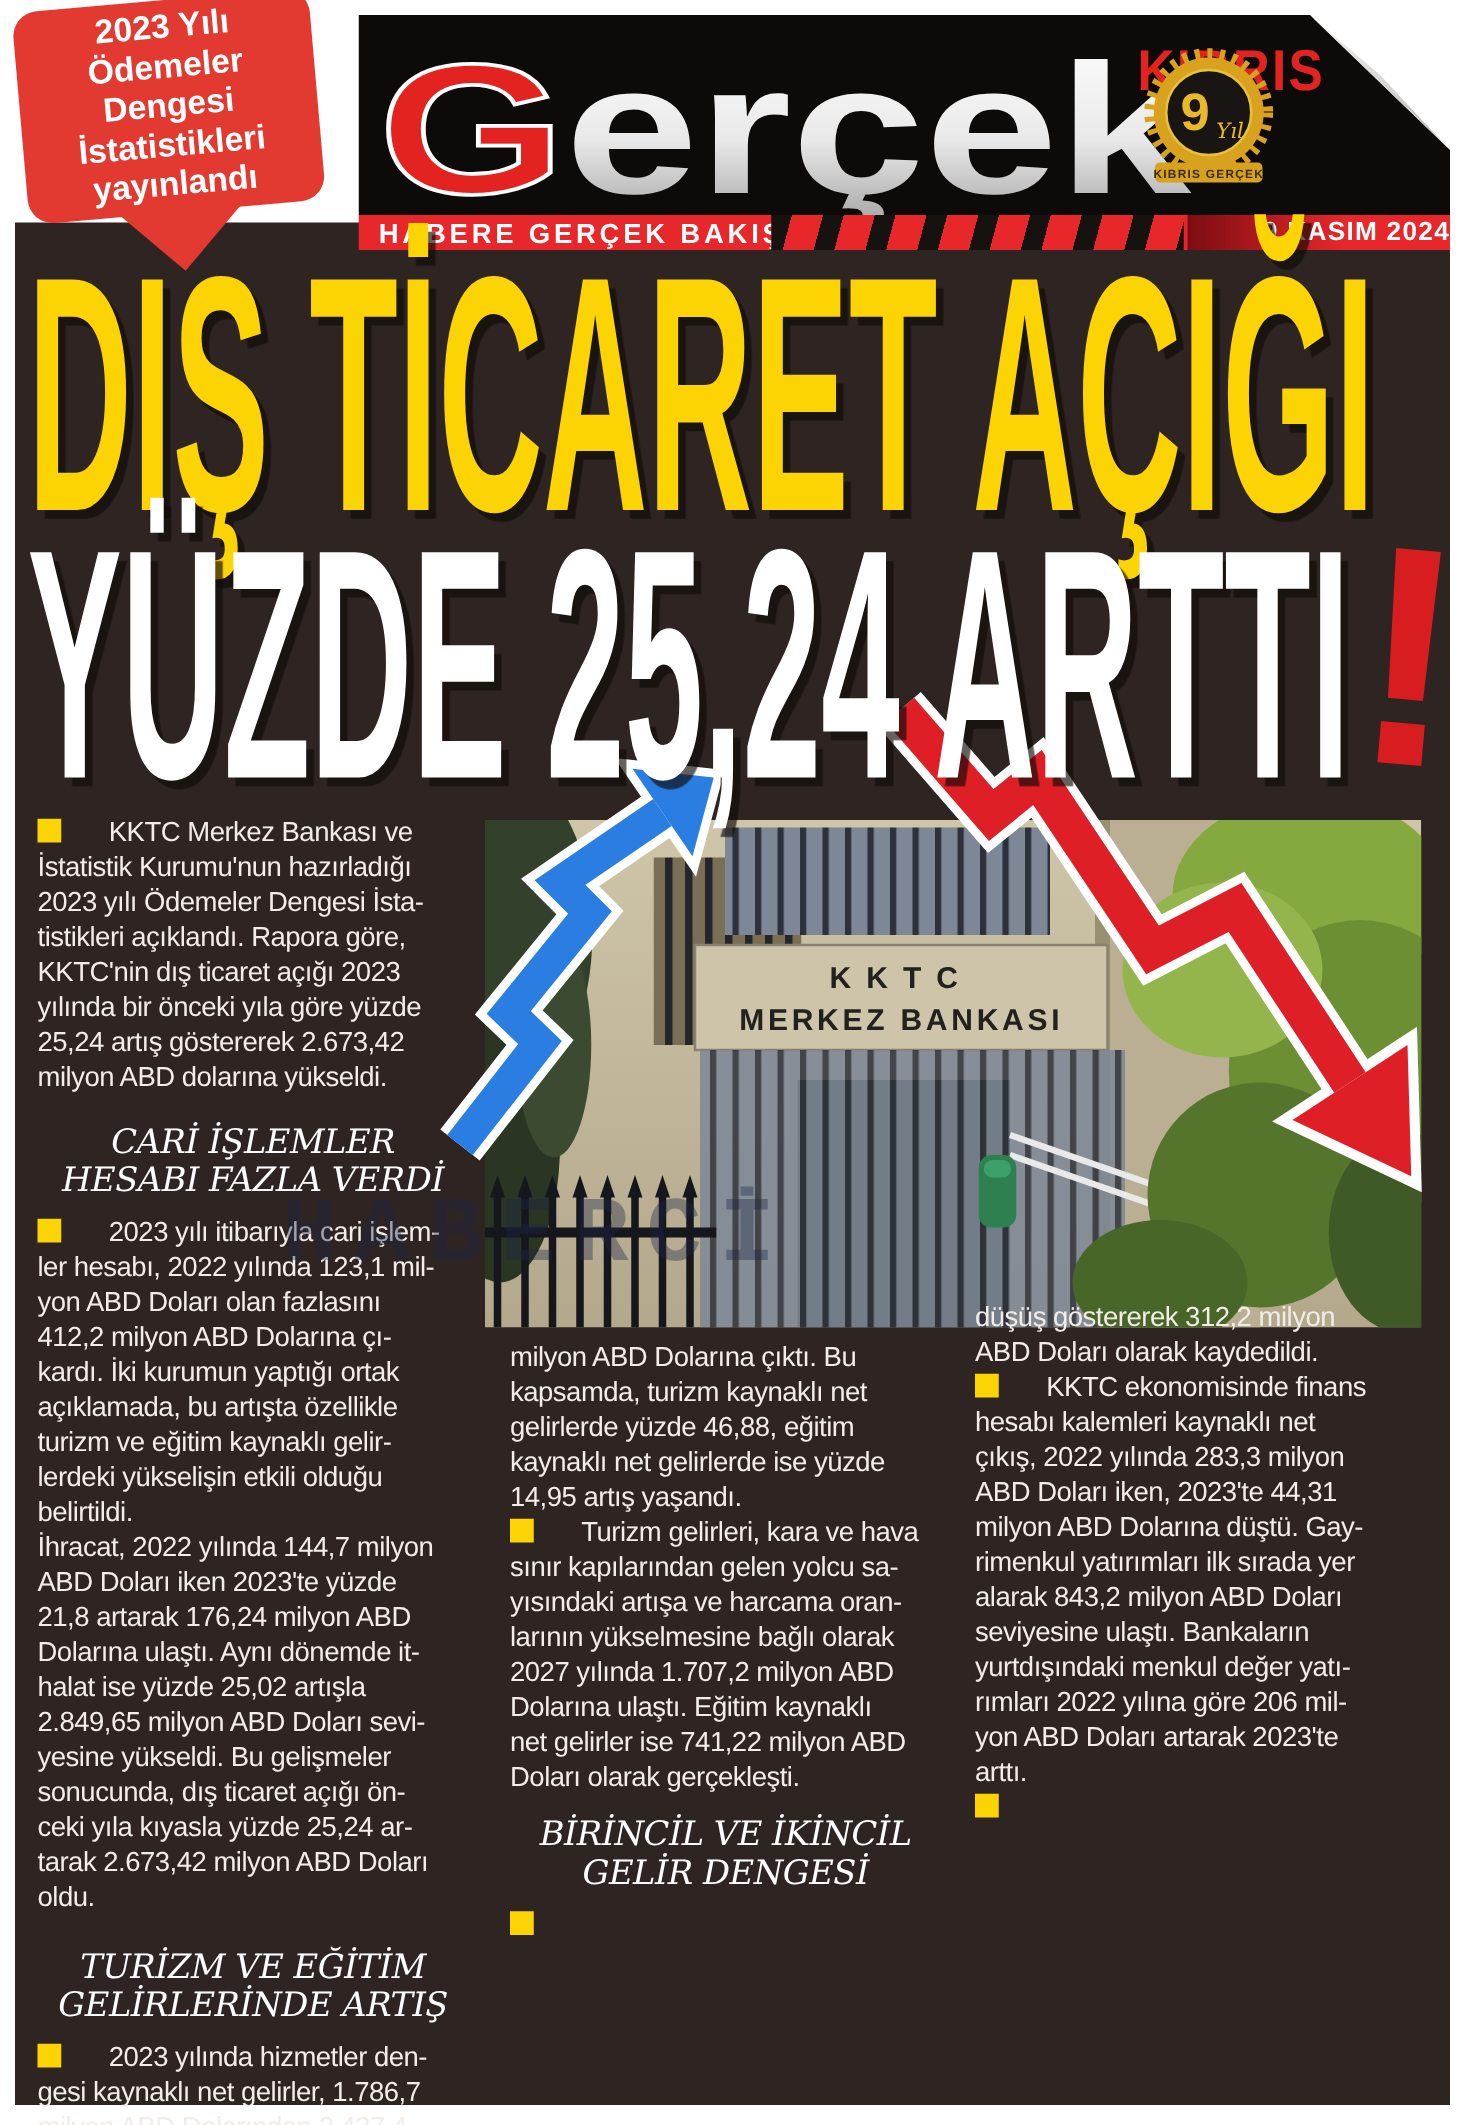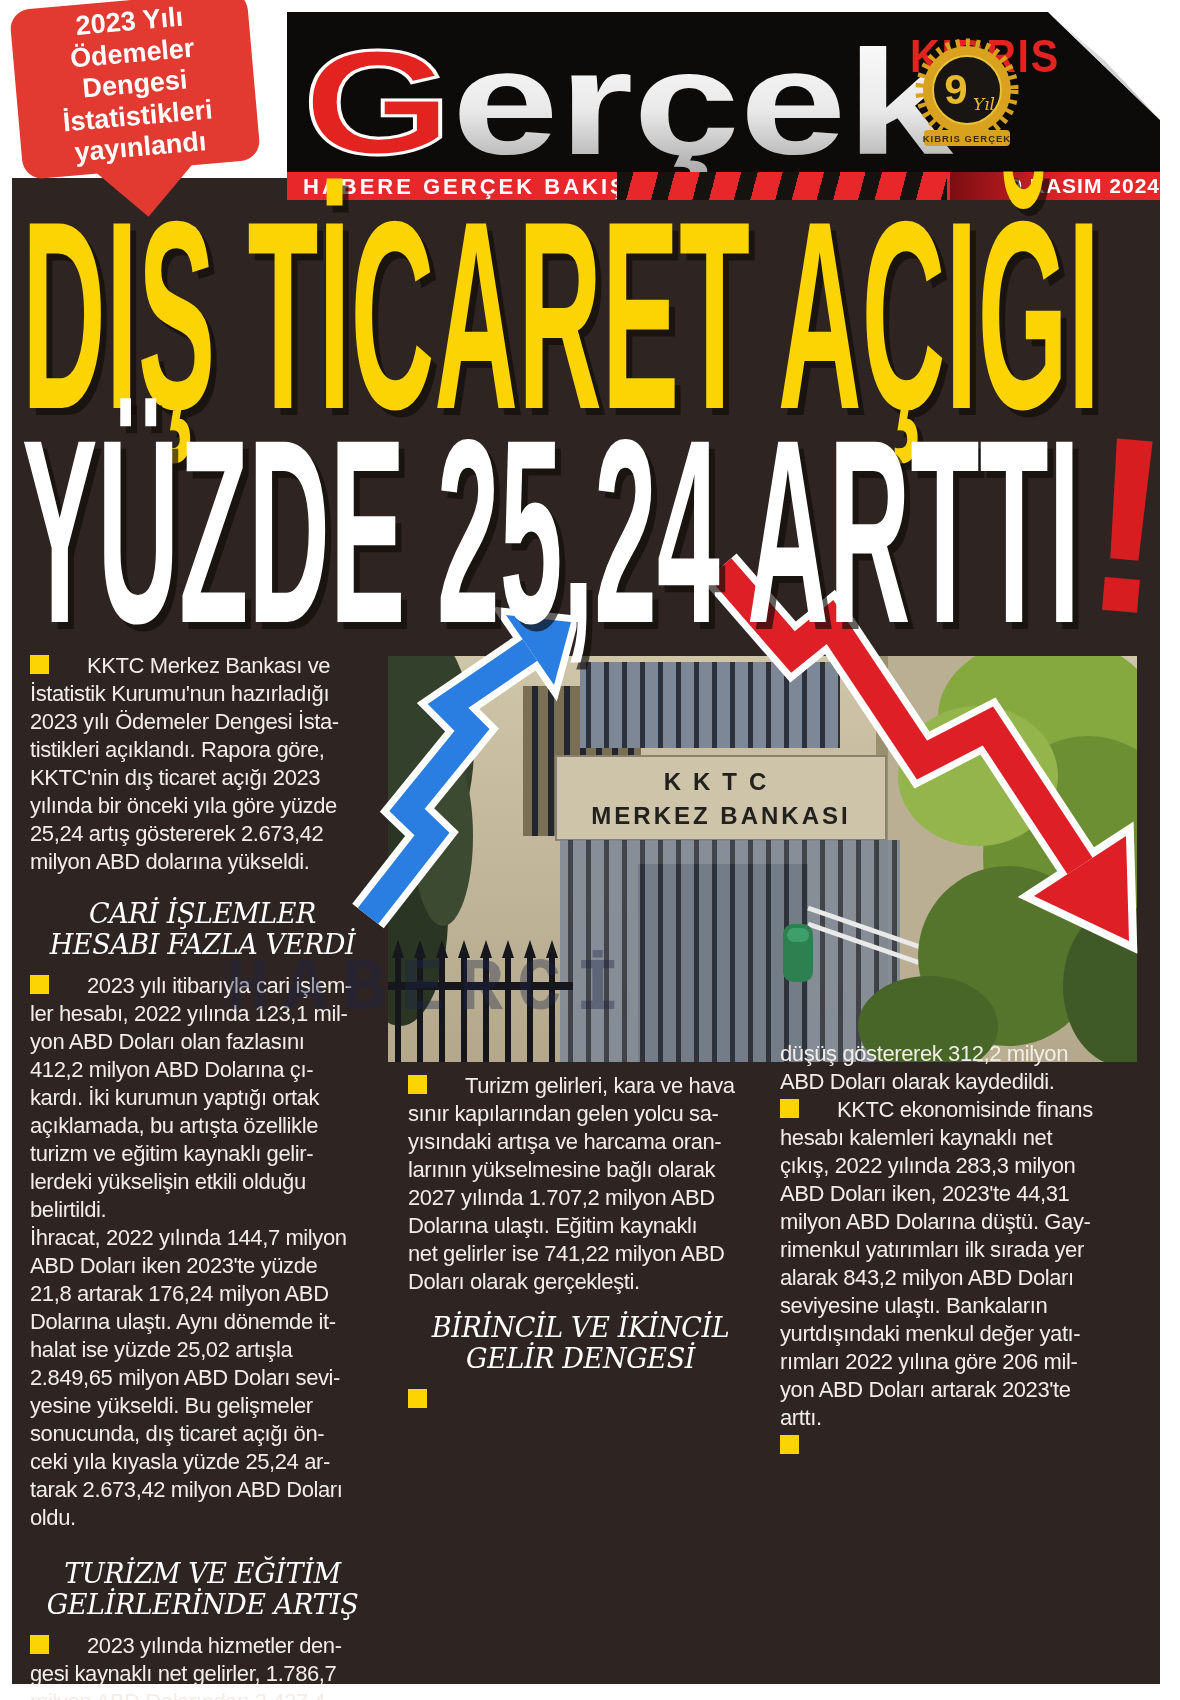--- a/index.html
+++ b/index.html
@@ -238,20 +238,25 @@
 tarak 2.673,42 milyon ABD Doları
 oldu.</span></div>
   <div class="subhead sh-l2">TURİZM VE EĞİTİM
 GELİRLERİNDE ARTIŞ</div>
   <div class="para"><span class="bullet"></span><span class="ptxt">2023 yılında hizmetler den-
 gesi kaynaklı net gelirler, 1.786,7
 milyon ABD Dolarından 2.437,4</span></div>
 </div>
 
 <div class="abs col col-mid">
+  <div class="para"><span class="ptxt">milyon ABD Dolarına çıktı. Bu
+kapsamda, turizm kaynaklı net
+gelirlerde yüzde 46,88, eğitim
+kaynaklı net gelirlerde ise yüzde
+14,95 artış yaşandı.</span></div>
   <div class="para"><span class="bullet"></span><span class="ptxt">Turizm gelirleri, kara ve hava
 sınır kapılarından gelen yolcu sa-
 yısındaki artışa ve harcama oran-
 larının yükselmesine bağlı olarak
 2027 yılında 1.707,2 milyon ABD
 Dolarına ulaştı. Eğitim kaynaklı
 net gelirler ise 741,22 milyon ABD
 Doları olarak gerçekleşti.</span></div>
   <div class="subhead sh-m1">BİRİNCİL VE İKİNCİL
 GELİR DENGESİ</div>

